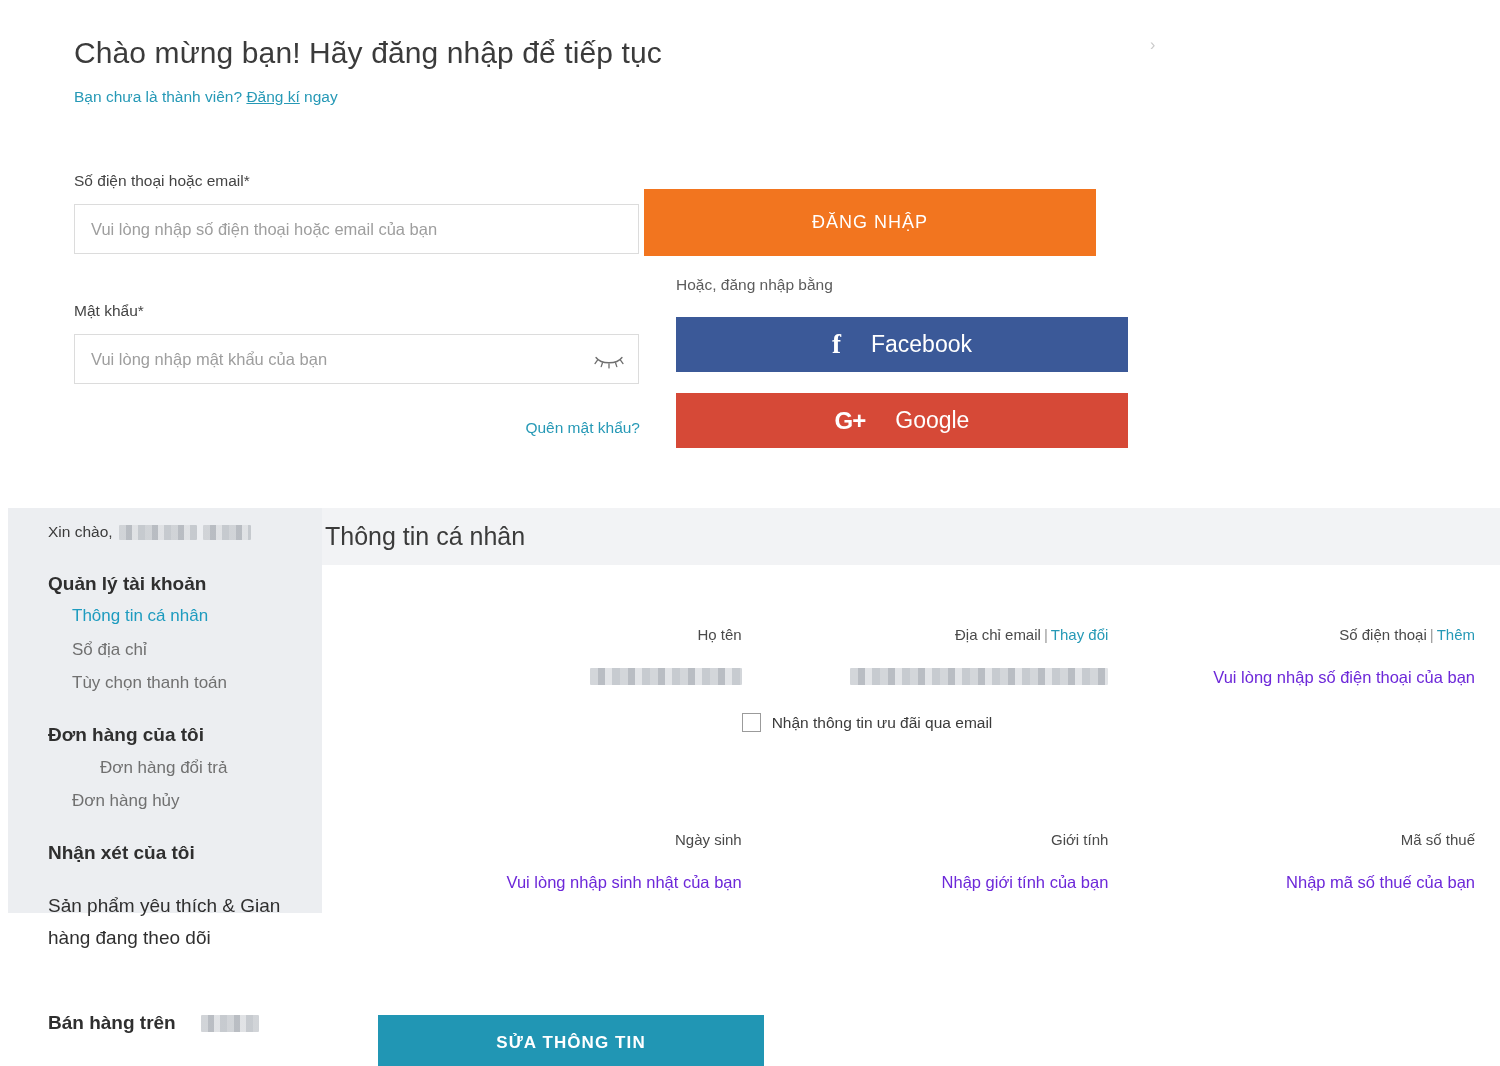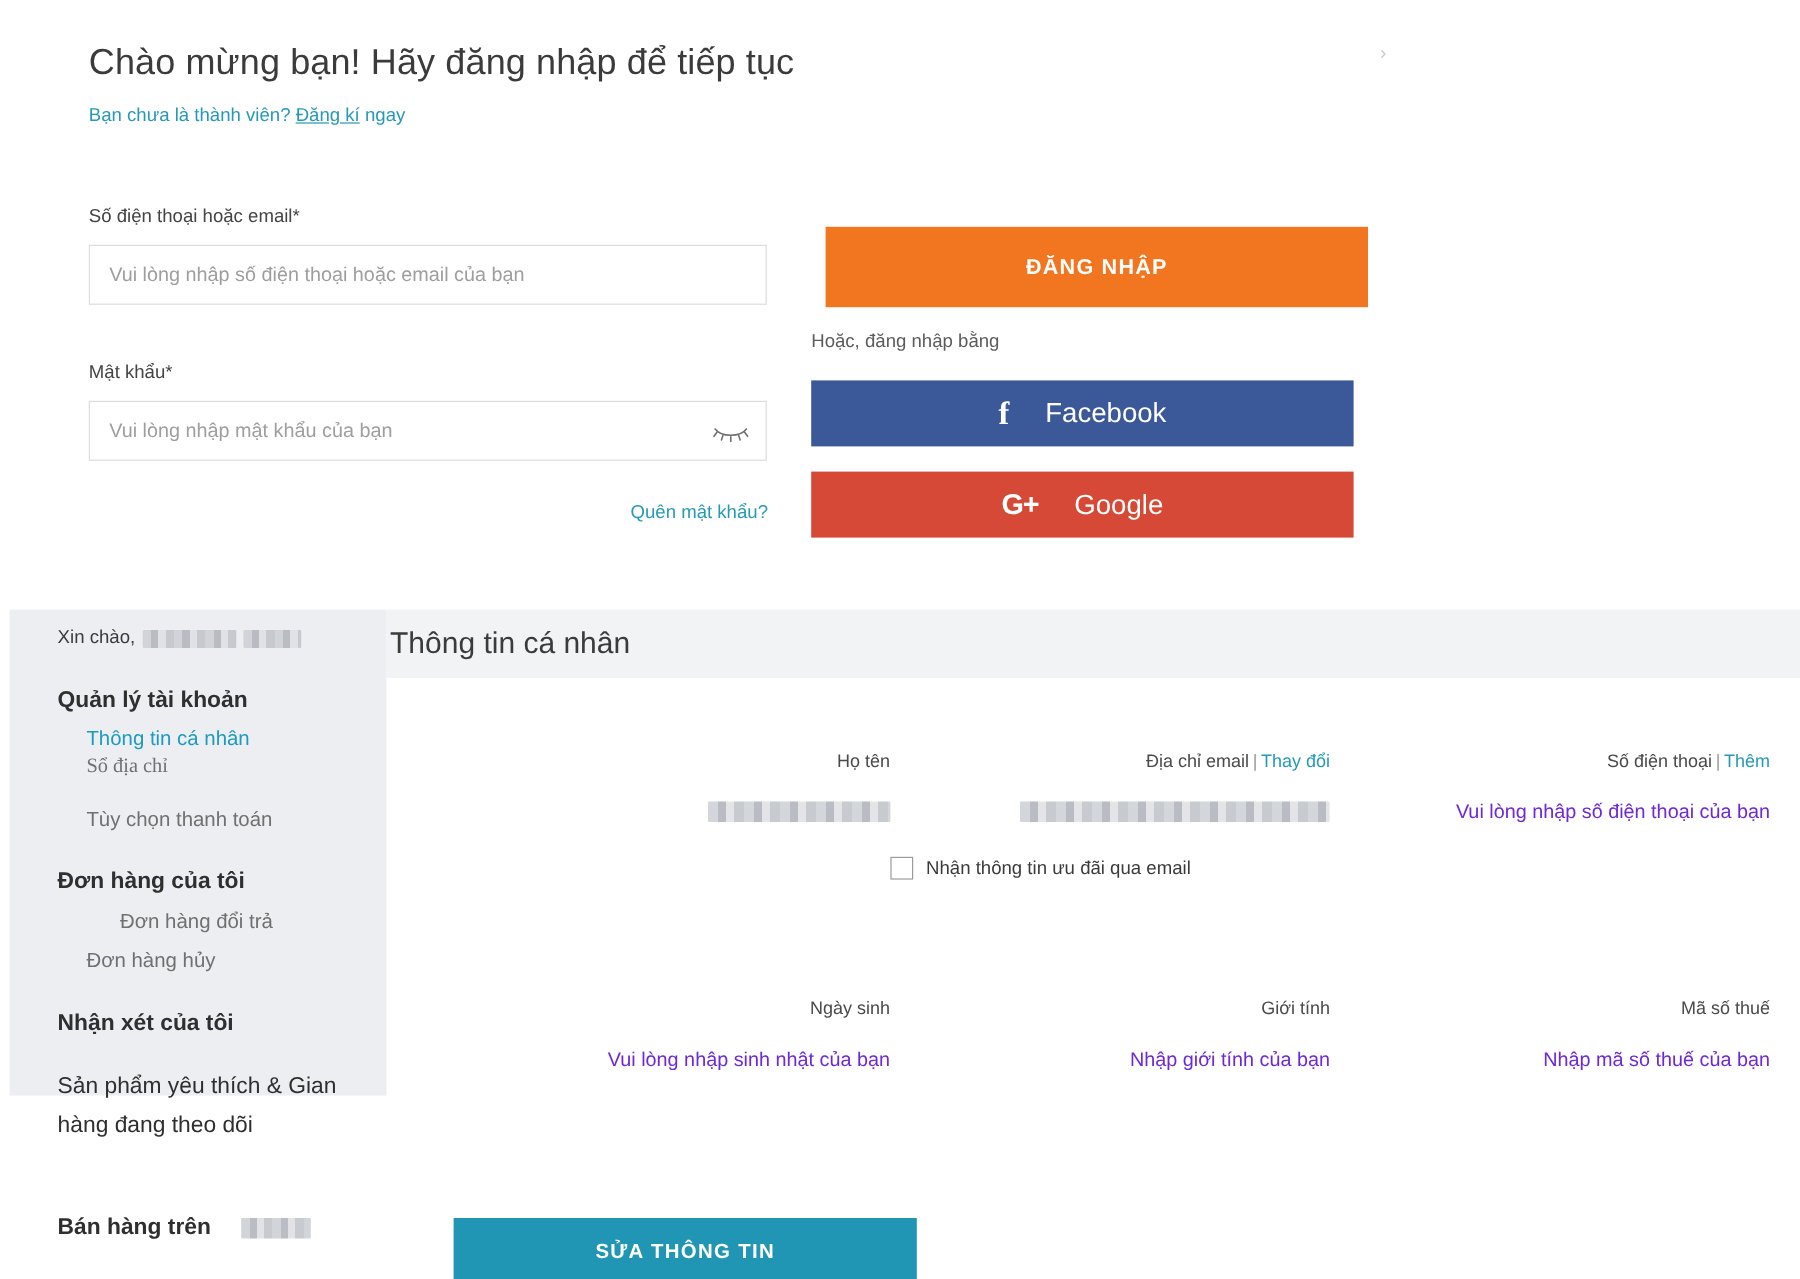--- a/index.html
+++ b/index.html
@@ -95,29 +95,29 @@
     width: 130px;
     text-align: right;
     font-size: 15.5px;
     color: #2699b6;
     cursor: pointer;
     white-space: nowrap;
   }
 
   .btn-login {
     position: absolute;
-    left: 688px;
+    left: 644px;
     top: 189px;
     width: 452px;
     height: 67px;
     background: #f2751f;
     color: #ffffff;
     border: none;
     font-size: 18px;
-    font-weight: 700;
+    font-weight: 400;
     letter-spacing: 1px;
     font-family: "Liberation Sans", sans-serif;
     cursor: pointer;
   }
   .or-text {
     position: absolute;
     left: 676px;
     top: 276px;
     font-size: 15.5px;
     color: #5c5c5c;
@@ -379,21 +379,21 @@
   <div class="acct-sidebar">
 
     <div class="greet">
       <span>Xin chào,</span>
       <span class="redact r1"></span>
       <span class="redact r2"></span>
     </div>
 
     <div class="nav-group-title" style="top:64px;">Quản lý tài khoản</div>
     <div class="nav-item active" style="top:98px;">Thông tin cá nhân</div>
-    <div class="nav-item" style="top:120px;font-family:Liberation Serif, serif;">Sổ địa chỉ</div>
+    <div class="nav-item" style="top:132px;">Sổ địa chỉ</div>
     <div class="nav-item" style="top:165px;">Tùy chọn thanh toán</div>
 
     <div class="nav-group-title" style="top:215px;">Đơn hàng của tôi</div>
     <div class="nav-item" style="top:250px;margin-left:28px;">Đơn hàng đổi trả</div>
     <div class="nav-item" style="top:283px;text-align:right;">Đơn hàng hủy</div>
 
     <div class="nav-group-title" style="top:333px;">Nhận xét của tôi</div>
 
     <div class="nav-multiline" style="top:382px;">Sản phẩm yêu thích &amp; Gian hàng đang theo dõi</div>
 

